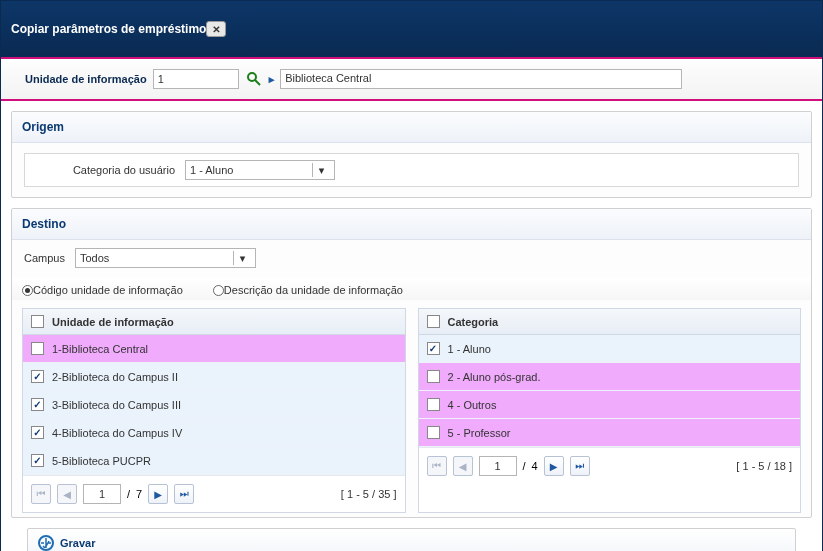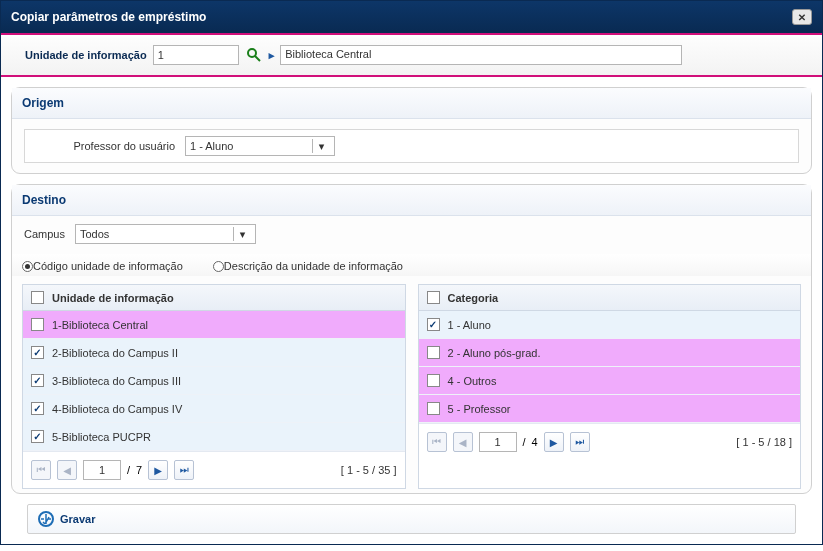--- a/index.html
+++ b/index.html
@@ -14,23 +14,22 @@
 }
 .dialog {
   border: 1px solid #0a2a52;
   background: #fff;
 }
 .titlebar {
   background: linear-gradient(#0d3668, #092a52);
   color: #fff;
   font-weight: bold;
   font-size: 12px;
-  padding: 8px 10px;
+  padding: 20px 10px;
   display: flex;
-  justify-content: space-between;
   align-items: center;
   border-bottom: 2px solid #d10f7a;
 }
 .close-btn {
   background: #e8e8e8;
   border: 1px solid #999;
   border-radius: 3px;
   width: 20px;
   height: 16px;
   display: flex;
@@ -65,21 +64,21 @@
   display:flex;align-items:center;justify-content:center;
 }
 .lookup-icon svg { width:16px;height:16px; }
 .arrow-sep { color:#1e58a0; font-weight:bold; }
 
 .sections-wrap { padding: 10px; }
 .section {
   border: 1px solid #d0d0d0;
   background: #fdfdfd;
   margin-bottom: 10px;
-  border-radius: 9px;
+  border-radius: 2px;
 }
 .section-hd {
   color: #0b3a73;
   font-weight: bold;
   font-size: 12px;
   padding: 8px 10px;
   background: linear-gradient(#fbfcfe,#eef2f8);
   border-bottom: 1px solid #dbe2ec;
 }
 .section-bd { padding: 10px 12px; }
@@ -178,21 +177,21 @@
       <span class="arrow-sep">▸</span>
       <div class="display-box">Biblioteca Central</div>
     </div>
 
     <div class="sections-wrap">
 
       <div class="section">
         <div class="section-hd">Origem</div>
         <div class="section-bd">
           <div class="row" style="border:1px solid #d8d8d8; padding:6px 10px; background:#fff; margin:0;">
-            <label style="width:140px;text-align:right">Professor do usuário</label>
+            <label style="width:140px;text-align:right">Categoria do usuário</label>
             <div class="select-box">
               <span>1 - Aluno</span>
               <span class="caret">▾</span>
             </div>
           </div>
         </div>
       </div>
 
       <div class="section">
         <div class="section-hd">Destino</div>

